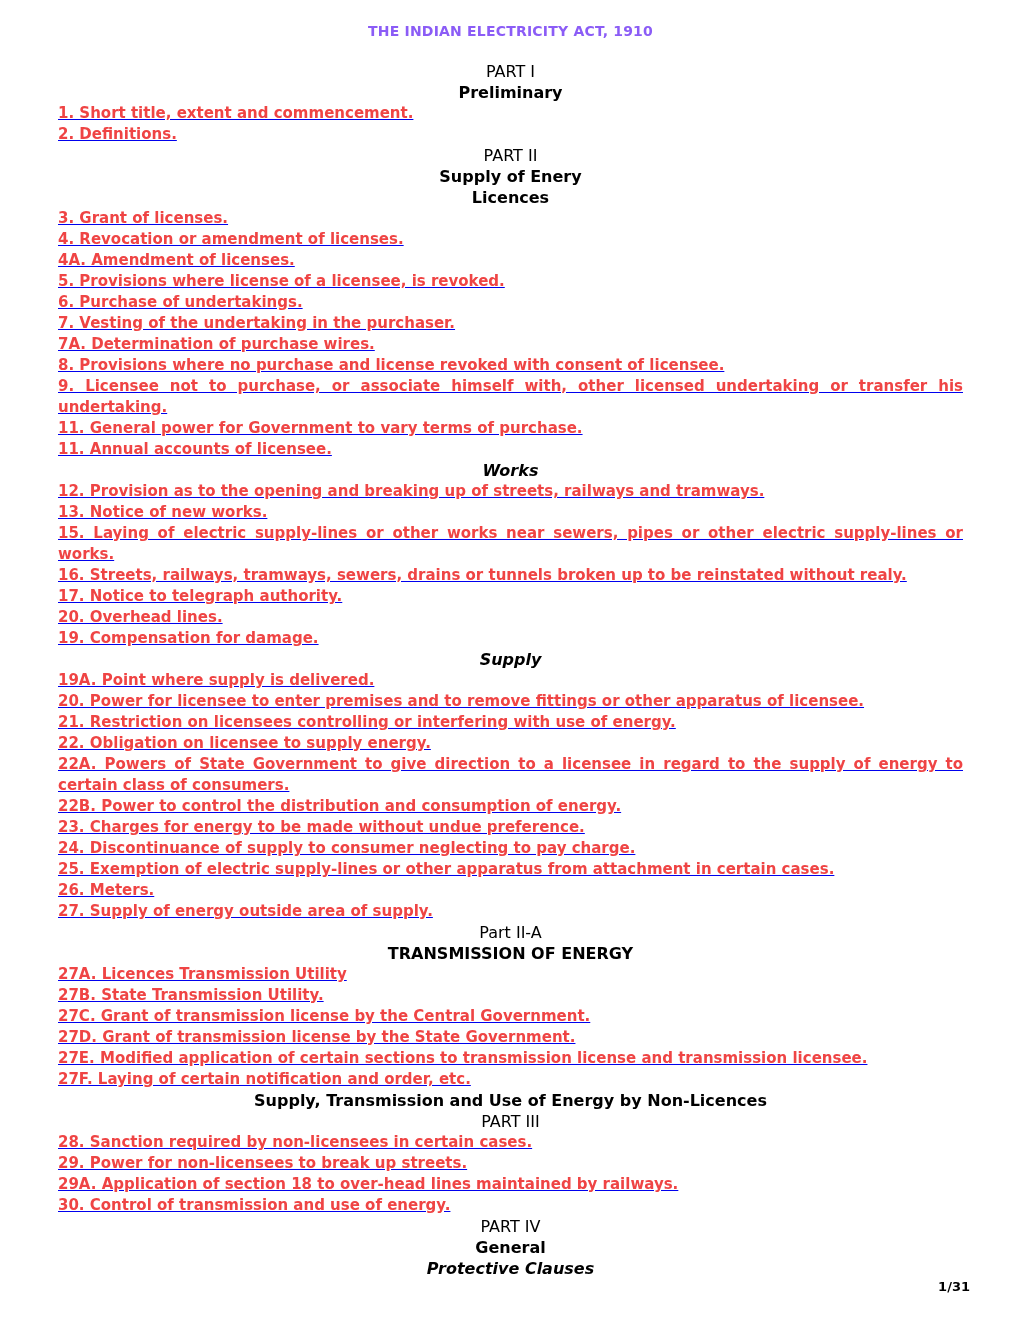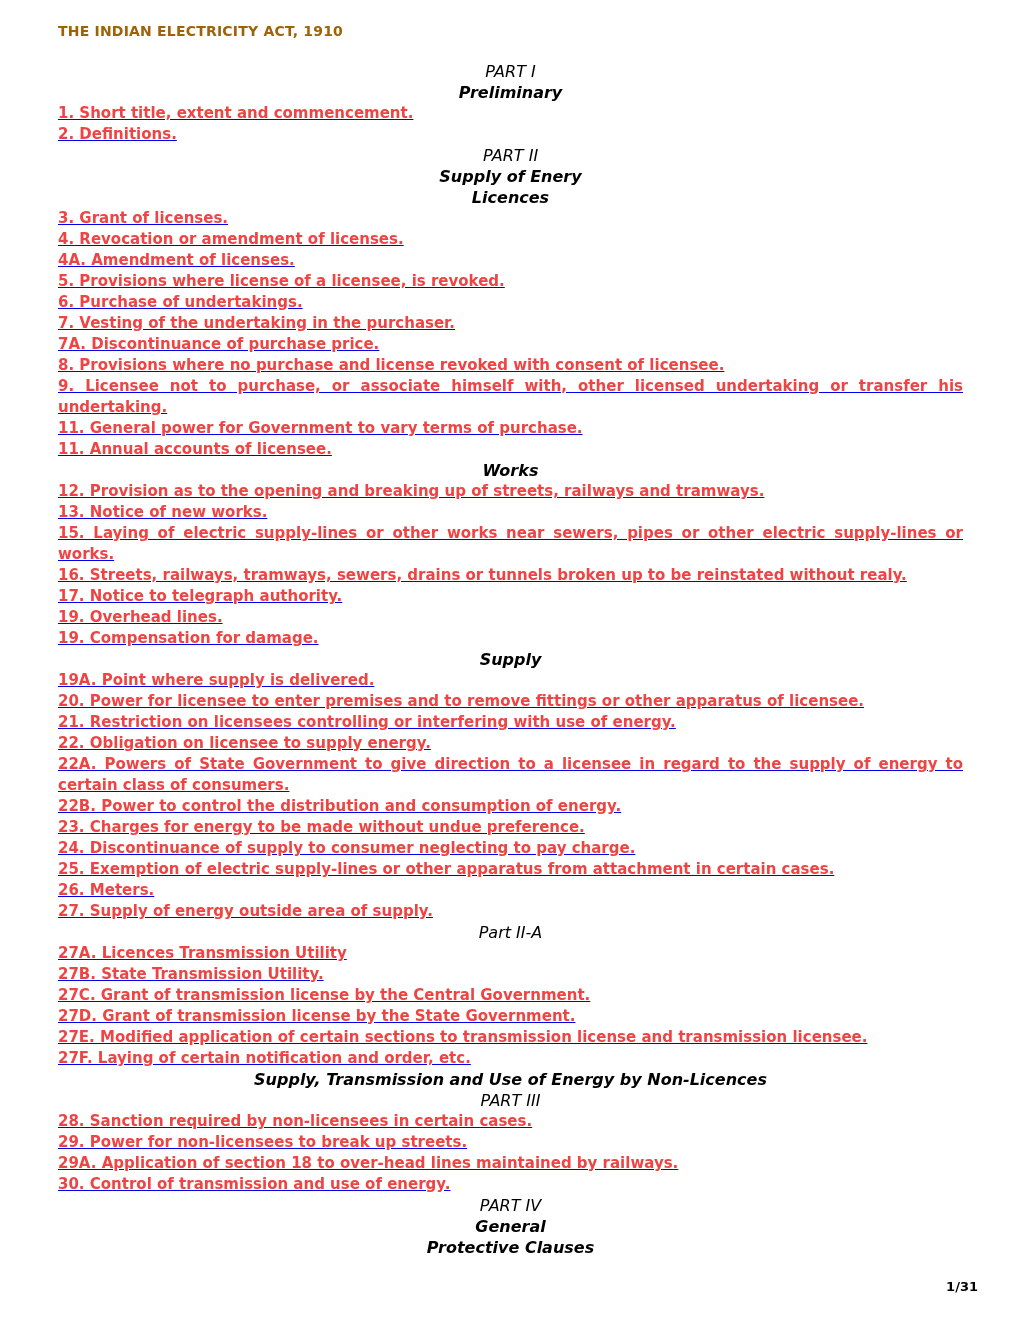--- a/index.html
+++ b/index.html
@@ -8,54 +8,54 @@
     width: 1020px;
     height: 1320px;
     position: relative;
     font-family: "DejaVu Sans", "Liberation Sans", sans-serif;
     overflow: hidden;
   }
   .page {
     padding: 21px 57px 0 58px;
   }
   .doc-title {
+    text-align: center;
     font-weight: bold;
     font-size: 14px;
     line-height: 21px;
     letter-spacing: 0.2px;
-    color: #a16207;
+    color: #8b5cf6;
     margin-bottom: 19px;
   }
   .heading {
     text-align: center;
     font-size: 16px;
     line-height: 21px;
     color: #000000;
-    font-style: italic;
   }
   .heading.plain { font-weight: normal; }
   .heading.bold { font-weight: bold; }
   .heading.italic { font-weight: bold; font-style: italic; }
   .toc-line {
     font-size: 15px;
     font-weight: bold;
     line-height: 21px;
     text-align: justify;
   }
   .toc-line a {
     color: #0000ee;
     text-decoration: underline;
     cursor: pointer;
   }
   .toc-line a span {
     color: #ef4444;
   }
   .page-number {
     position: absolute;
-    right: 42px;
+    right: 50px;
     bottom: 26px;
     font-weight: bold;
     font-size: 13px;
     color: #000000;
   }
 </style>
 </head>
 <body>
 
 <div class="page">
@@ -67,46 +67,47 @@
       <div class="toc-line"><a href="#"><span>2. Definitions.</span></a></div>
       <div class="heading plain">PART II</div>
       <div class="heading bold">Supply of Enery</div>
       <div class="heading bold">Licences</div>
       <div class="toc-line"><a href="#"><span>3. Grant of licenses.</span></a></div>
       <div class="toc-line"><a href="#"><span>4. Revocation or amendment of licenses.</span></a></div>
       <div class="toc-line"><a href="#"><span>4A. Amendment of licenses.</span></a></div>
       <div class="toc-line"><a href="#"><span>5. Provisions where license of a licensee, is revoked.</span></a></div>
       <div class="toc-line"><a href="#"><span>6. Purchase of undertakings.</span></a></div>
       <div class="toc-line"><a href="#"><span>7. Vesting of the undertaking in the purchaser.</span></a></div>
-      <div class="toc-line"><a href="#"><span>7A. Discontinuance of purchase price.</span></a></div>
+      <div class="toc-line"><a href="#"><span>7A. Determination of purchase wires.</span></a></div>
       <div class="toc-line"><a href="#"><span>8. Provisions where no purchase and license revoked with consent of licensee.</span></a></div>
       <div class="toc-line"><a href="#"><span>9. Licensee not to purchase, or associate himself with, other licensed undertaking or transfer his undertaking.</span></a></div>
       <div class="toc-line"><a href="#"><span>11. General power for Government to vary terms of purchase.</span></a></div>
       <div class="toc-line"><a href="#"><span>11. Annual accounts of licensee.</span></a></div>
       <div class="heading italic">Works</div>
       <div class="toc-line"><a href="#"><span>12. Provision as to the opening and breaking up of streets, railways and tramways.</span></a></div>
       <div class="toc-line"><a href="#"><span>13. Notice of new works.</span></a></div>
       <div class="toc-line"><a href="#"><span>15. Laying of electric supply-lines or other works near sewers, pipes or other electric supply-lines or works.</span></a></div>
       <div class="toc-line"><a href="#"><span>16. Streets, railways, tramways, sewers, drains or tunnels broken up to be reinstated without realy.</span></a></div>
       <div class="toc-line"><a href="#"><span>17. Notice to telegraph authority.</span></a></div>
-      <div class="toc-line"><a href="#"><span>19. Overhead lines.</span></a></div>
+      <div class="toc-line"><a href="#"><span>20. Overhead lines.</span></a></div>
       <div class="toc-line"><a href="#"><span>19. Compensation for damage.</span></a></div>
       <div class="heading italic">Supply</div>
       <div class="toc-line"><a href="#"><span>19A. Point where supply is delivered.</span></a></div>
       <div class="toc-line"><a href="#"><span>20. Power for licensee to enter premises and to remove fittings or other apparatus of licensee.</span></a></div>
       <div class="toc-line"><a href="#"><span>21. Restriction on licensees controlling or interfering with use of energy.</span></a></div>
       <div class="toc-line"><a href="#"><span>22. Obligation on licensee to supply energy.</span></a></div>
       <div class="toc-line"><a href="#"><span>22A. Powers of State Government to give direction to a licensee in regard to the supply of energy to certain class of consumers.</span></a></div>
       <div class="toc-line"><a href="#"><span>22B. Power to control the distribution and consumption of energy.</span></a></div>
       <div class="toc-line"><a href="#"><span>23. Charges for energy to be made without undue preference.</span></a></div>
       <div class="toc-line"><a href="#"><span>24. Discontinuance of supply to consumer neglecting to pay charge.</span></a></div>
       <div class="toc-line"><a href="#"><span>25. Exemption of electric supply-lines or other apparatus from attachment in certain cases.</span></a></div>
       <div class="toc-line"><a href="#"><span>26. Meters.</span></a></div>
       <div class="toc-line"><a href="#"><span>27. Supply of energy outside area of supply.</span></a></div>
       <div class="heading plain">Part II-A</div>
+      <div class="heading bold">TRANSMISSION OF ENERGY</div>
       <div class="toc-line"><a href="#"><span>27A. Licences Transmission Utility</span></a></div>
       <div class="toc-line"><a href="#"><span>27B. State Transmission Utility.</span></a></div>
       <div class="toc-line"><a href="#"><span>27C. Grant of transmission license by the Central Government.</span></a></div>
       <div class="toc-line"><a href="#"><span>27D. Grant of transmission license by the State Government.</span></a></div>
       <div class="toc-line"><a href="#"><span>27E. Modified application of certain sections to transmission license and transmission licensee.</span></a></div>
       <div class="toc-line"><a href="#"><span>27F. Laying of certain notification and order, etc.</span></a></div>
       <div class="heading bold">Supply, Transmission and Use of Energy by Non-Licences</div>
       <div class="heading plain">PART III</div>
       <div class="toc-line"><a href="#"><span>28. Sanction required by non-licensees in certain cases.</span></a></div>
       <div class="toc-line"><a href="#"><span>29. Power for non-licensees to break up streets.</span></a></div>

